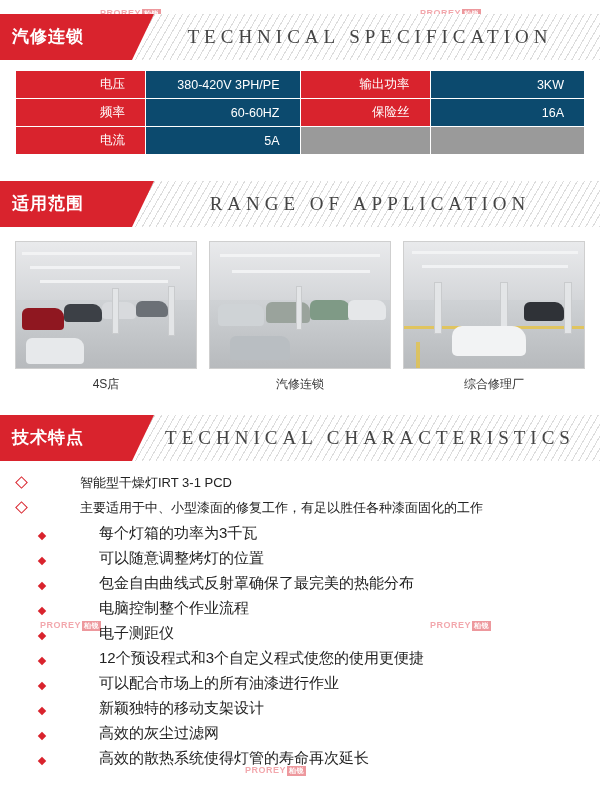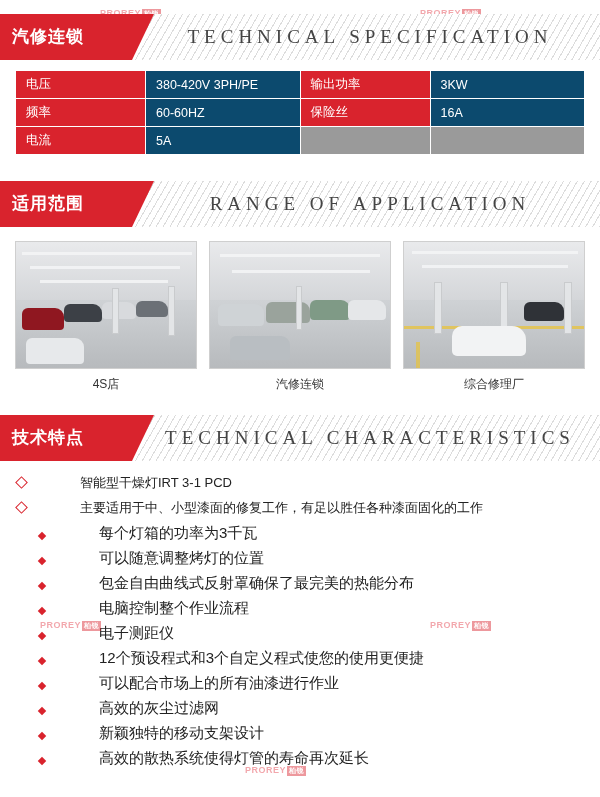--- a/index.html
+++ b/index.html
@@ -95,23 +95,24 @@
   
   .spec {
     width: 570px;
     margin: 10px auto 0 auto;
     border-collapse: collapse;
     table-layout: fixed;
   }
   .spec td {
     height: 28px;
     font-size: 12.5px;
-    padding: 0 10px;
+    padding: 0 20px;
     border: 1px solid #ffffff;
     vertical-align: middle;
+    text-align: right;
   }
   .spec td.k {
     background: #d9232d;
     color: #ffffff;
     width: 130px;
   }
   .spec td.v {
     background: #0c4a6e;
     color: #ffffff;
   }
@@ -347,26 +348,26 @@
     <div class="li l2">
         <span class="dot sm"></span>
         <span>12个预设程式和3个自定义程式使您的使用更便捷</span>
       </div>
     <div class="li l2">
         <span class="dot sm"></span>
         <span>可以配合市场上的所有油漆进行作业</span>
       </div>
     <div class="li l2">
         <span class="dot sm"></span>
+        <span>新颖独特的移动支架设计</span>
+      </div>
+    <div class="li l2">
+        <span class="dot sm"></span>
         <span>高效的灰尘过滤网</span>
       </div>
     <div class="li l2">
         <span class="dot sm"></span>
-        <span>新颖独特的移动支架设计</span>
-      </div>
-    <div class="li l2">
-        <span class="dot sm"></span>
         <span>高效的散热系统使得灯管的寿命再次延长</span>
       </div>
 
   </div>
 
 </div>
 
 </body></html>

